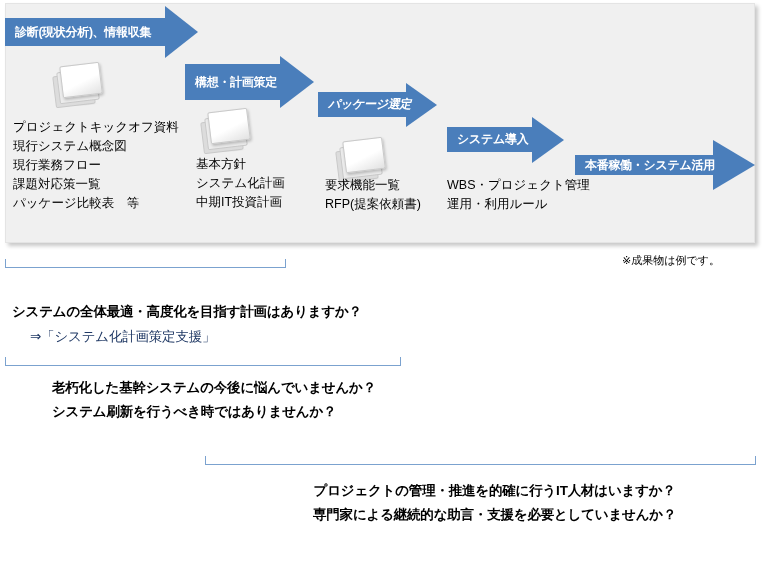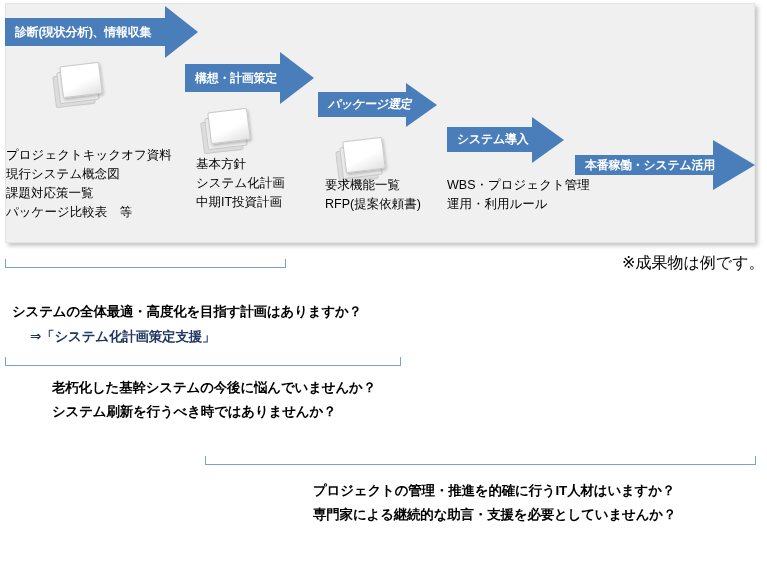--- a/index.html
+++ b/index.html
@@ -80,21 +80,21 @@
   .deliv-list {
     position: absolute;
     font-size: 12.5px;
     color: #000000;
     line-height: 19px;
     white-space: nowrap;
   }
 
   .note {
     position: absolute;
-    font-size: 16px;
+    font-size: 11px;
     color: #000000;
     white-space: nowrap;
   }
 
   
   .bracket {
     position: absolute;
     border: 1px solid #7ba2cf;
     border-top: none;
     height: 9px;
@@ -108,38 +108,38 @@
   }
   .qline {
     font-size: 13.5px;
     font-weight: bold;
     color: #000000;
     line-height: 24px;
     letter-spacing: -0.2px;
   }
   .qanswer {
     font-size: 13.5px;
-    font-weight: bold;
+    font-weight: normal;
     color: #1f3864;
     line-height: 26px;
     letter-spacing: -0.2px;
     padding-left: 18px;
   }
 </style>
 </head>
 <body>
 
 <div id="process-panel"></div>
 
 <div class="arrow" style="left:5px; top:18px; width:160px; height:28px;">
   <span class="arrow-label">診断(現状分析)、情報収集</span>
   <span class="arrow-head" style="left:160px; margin-top:-26px; border-top:26px solid transparent; border-bottom:26px solid transparent; border-left:33px solid #4a7ebb;"></span>
 </div>
 
-<div class="arrow" style="left:185px; top:64px; width:95px; height:28px;">
+<div class="arrow" style="left:185px; top:64px; width:95px; height:36px;">
   <span class="arrow-label">構想・計画策定</span>
   <span class="arrow-head" style="left:95px; margin-top:-26px; border-top:26px solid transparent; border-bottom:26px solid transparent; border-left:34px solid #4a7ebb;"></span>
 </div>
 
 <div class="arrow" style="left:318px; top:92px; width:88px; height:25px;font-style:italic;">
   <span class="arrow-label">パッケージ選定</span>
   <span class="arrow-head" style="left:88px; margin-top:-22px; border-top:22px solid transparent; border-bottom:22px solid transparent; border-left:31px solid #4a7ebb;"></span>
 </div>
 
 <div class="arrow" style="left:447px; top:127px; width:85px; height:25px;">
@@ -166,23 +166,24 @@
   <div class="sheet s3"></div>
 </div>
 
 <div class="doc-icon" style="left:333px; top:133px;">
   <div class="shadow"></div>
   <div class="sheet s1"></div>
   <div class="sheet s2"></div>
   <div class="sheet s3"></div>
 </div>
 
-<div class="deliv-list" style="left:6px; top:118px;margin-top:28px;">
+<div class="deliv-list" style="left:13px; top:118px;">
   <div>プロジェクトキックオフ資料</div>
   <div>現行システム概念図</div>
+  <div>現行業務フロー</div>
   <div>課題対応策一覧</div>
   <div>パッケージ比較表　等</div>
 </div>
 
 <div class="deliv-list" style="left:196px; top:155px;">
   <div>基本方針</div>
   <div>システム化計画</div>
   <div>中期IT投資計画</div>
 </div>
 
@@ -205,16 +206,16 @@
 <div class="qblock" style="left:12px; top:278px;margin-top:22px;">
   <div class="qline">システムの全体最適・高度化を目指す計画はありますか？</div>
   <div class="qanswer">⇒「システム化計画策定支援」</div>
 </div>
 
 <div class="qblock" style="left:52px; top:376px;">
   <div class="qline">老朽化した基幹システムの今後に悩んでいませんか？</div>
   <div class="qline">システム刷新を行うべき時ではありませんか？</div>
 </div>
 
-<div class="qblock" style="left:313px; top:479px;">
+<div class="qblock" style="left:313px; top:479px;text-align:center;">
   <div class="qline">プロジェクトの管理・推進を的確に行うIT人材はいますか？</div>
   <div class="qline">専門家による継続的な助言・支援を必要としていませんか？</div>
 </div>
 
 </body></html>

